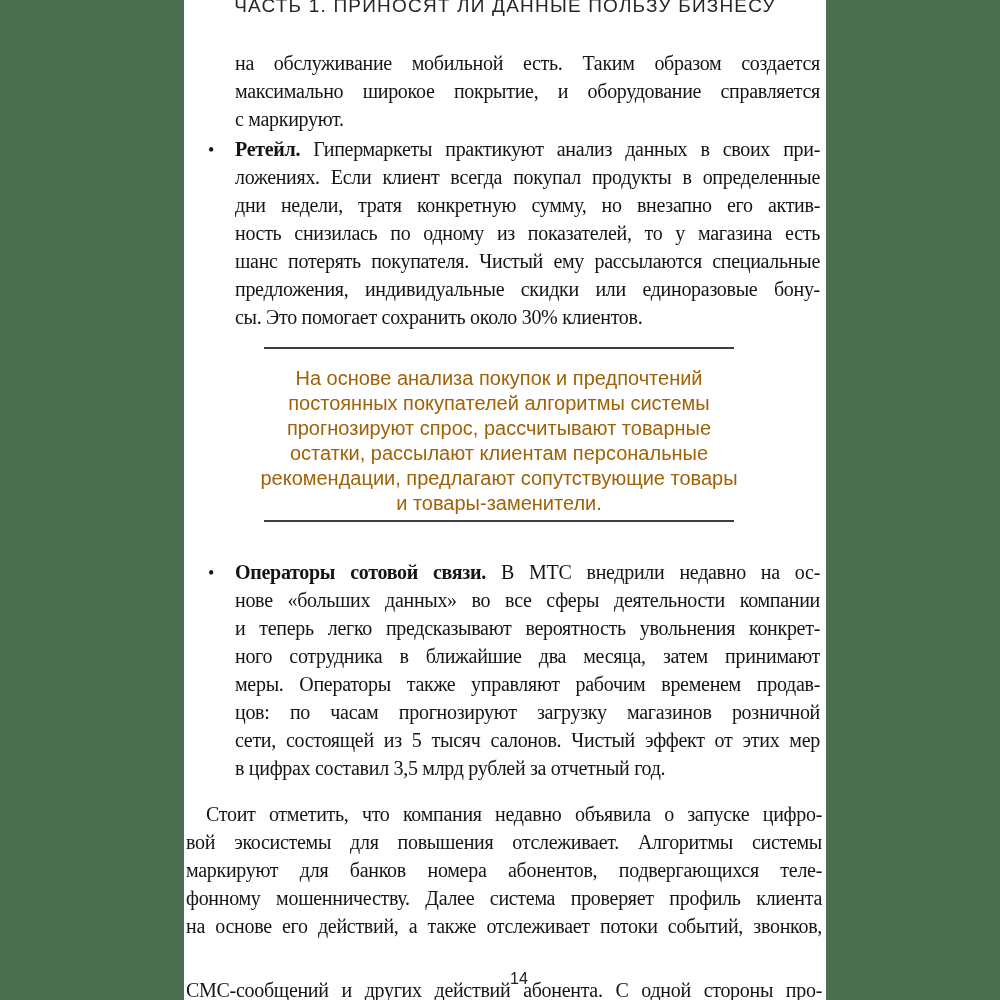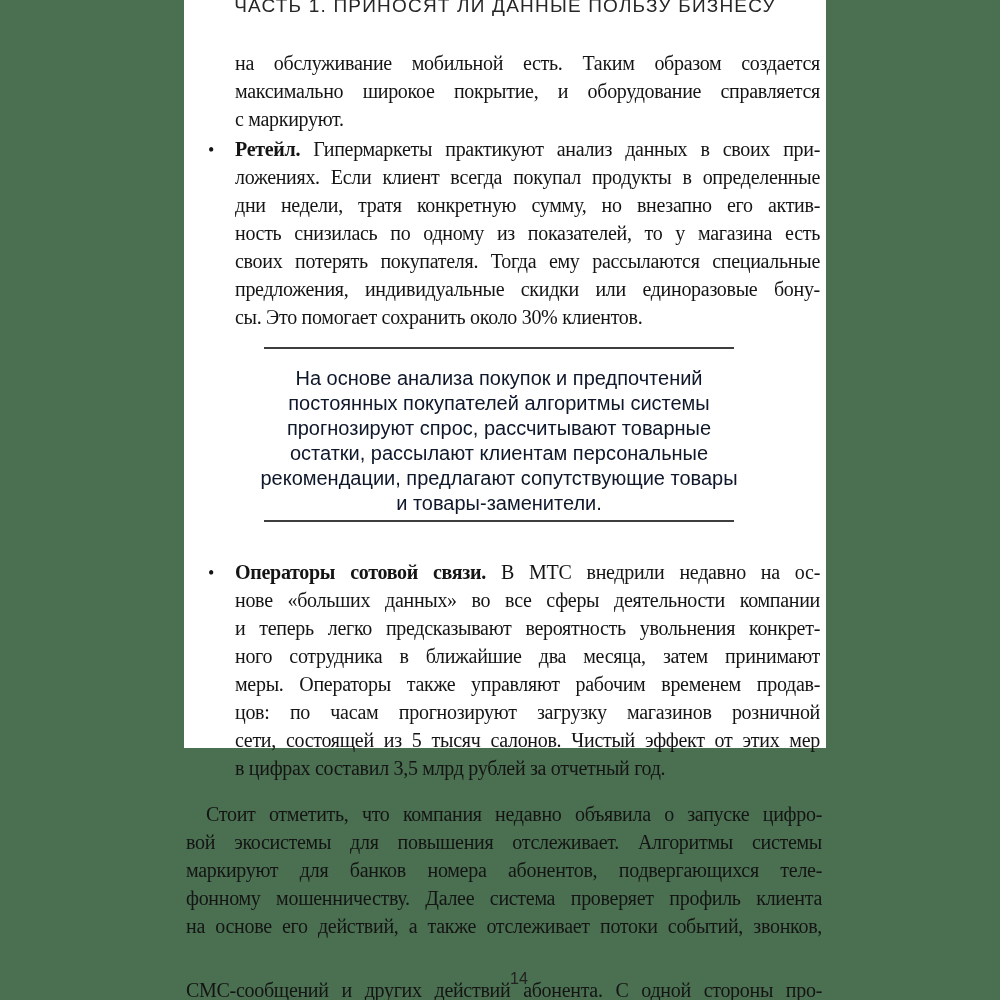--- a/index.html
+++ b/index.html
@@ -3,21 +3,21 @@
 <meta charset="utf-8">
 <style>
   html,body{margin:0;padding:0;}
   body{
     width:1000px;height:1000px;
     font-family:"Liberation Serif","DejaVu Serif",serif;
     background:#4a7051;
   }
   .canvas{position:relative;width:1000px;height:1000px;overflow:hidden;background:#4a7051;}
   .page{
-    position:absolute;left:184px;top:0;width:642px;height:748px;
+    position:absolute;left:184px;top:0;width:642px;height:1000px;
     background:#ffffff;color:#161616;
   }
   
   .running-head{
     position:absolute;top:-5px;left:0;width:100%;
     font-family:"Liberation Sans","DejaVu Sans",sans-serif;
     font-size:19px;letter-spacing:1.2px;color:#262626;
     text-align:center;white-space:nowrap;font-weight:400;
   }
   
@@ -36,21 +36,21 @@
     position:absolute;left:-27px;top:1px;font-size:18px;color:#141414;
   }
   .lead{font-weight:bold;}
   
   .rule{position:absolute;left:80px;width:470px;height:2px;background:#3e3e3e;}
   .rule-top{top:347px;}
   .rule-bottom{top:520px;}
   .quote{
     position:absolute;top:366px;left:66px;width:498px;
     font-family:"Liberation Sans","DejaVu Sans",sans-serif;
-    font-size:20px;line-height:25px;color:#0f172a;
+    font-size:20px;line-height:25px;color:#a16207;
   }
   .qline{text-align:center;}
   
   .para-closing{position:absolute;top:800px;left:2px;width:636px;}
   .para-closing .jline:first-child{text-indent:20px;}
   
   .page-number{
     position:absolute;top:970px;left:14px;width:100%;
     font-family:"Liberation Sans","DejaVu Sans",sans-serif;
     font-size:16px;color:#222222;text-align:center;
@@ -70,21 +70,21 @@
         <div class="jline">с маркируют.</div>
       </div>
 
     <div class="bullet-item bullet-1 body-text">
       <span class="marker">•</span>
       <div class="jline"><b class="lead">Ретейл.</b> <span>Гипермаркеты практикуют анализ данных в своих при-</span></div>
       <div class="lines-block">
           <div class="jline">ложениях. Если клиент всегда покупал продукты в определенные</div>
           <div class="jline">дни недели, тратя конкретную сумму, но внезапно его актив-</div>
           <div class="jline">ность снизилась по одному из показателей, то у магазина есть</div>
-          <div class="jline">своих потерять покупателя. Тогда ему рассылаются специальные</div>
+          <div class="jline">шанс потерять покупателя. Чистый ему рассылаются специальные</div>
           <div class="jline">предложения, индивидуальные скидки или единоразовые бону-</div>
           <div class="jline">сы. Это помогает сохранить около 30% клиентов.</div>
         </div>
     </div>
 
     <div class="rule rule-top"></div>
 
     <div class="quote">
         <div class="qline">На основе анализа покупок и предпочтений</div>
         <div class="qline">постоянных покупателей алгоритмы системы</div>

